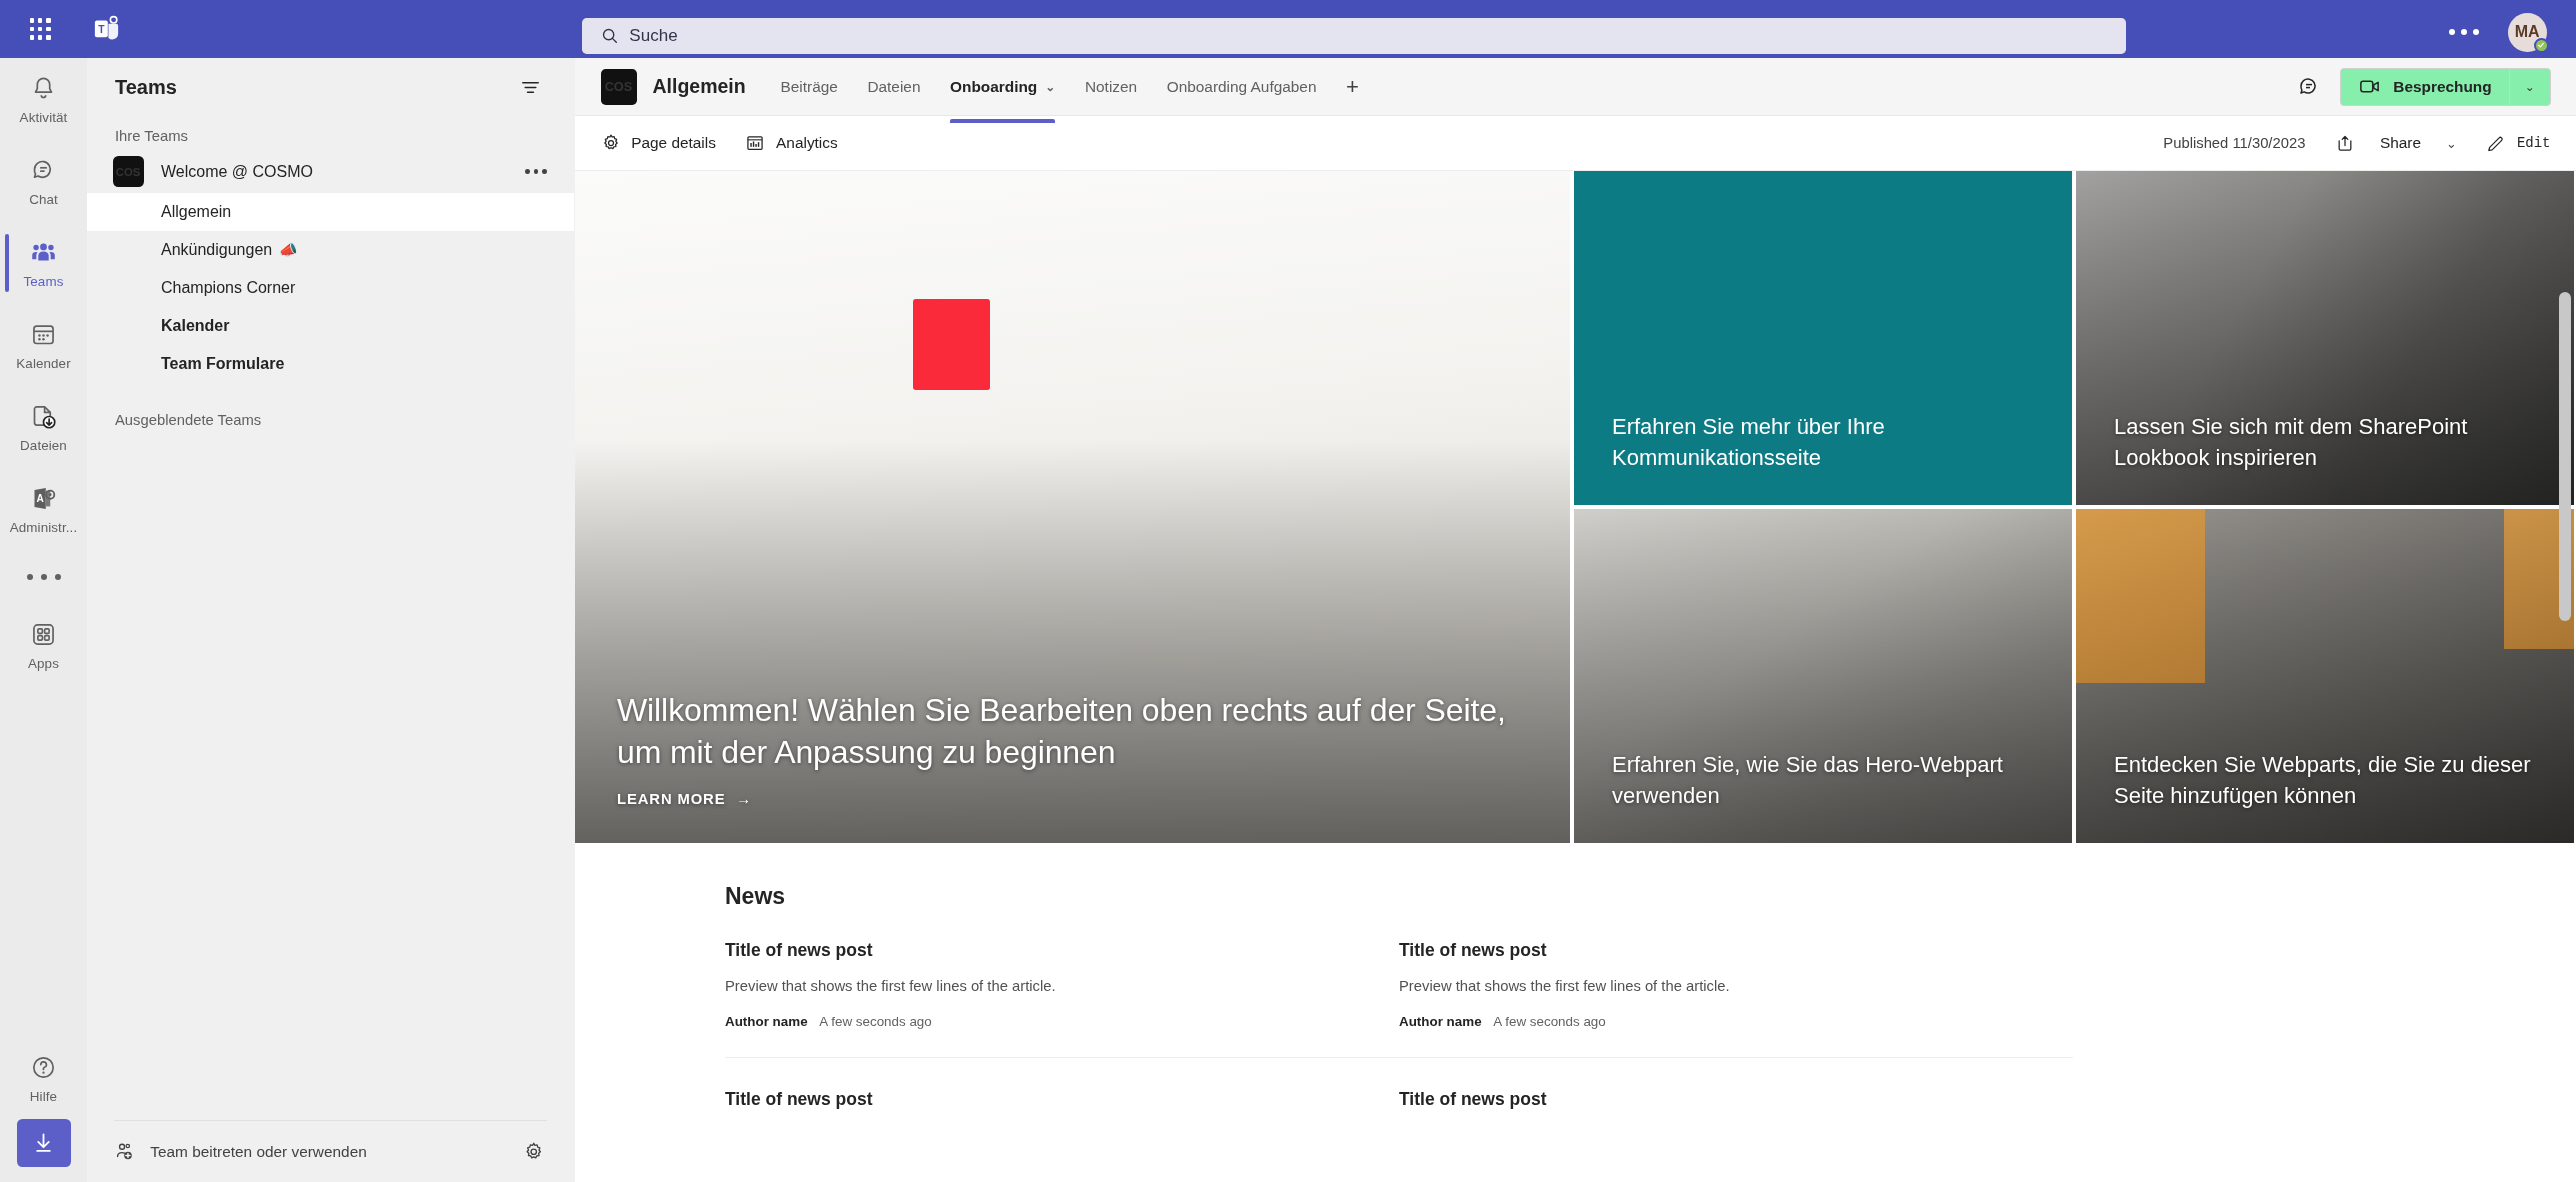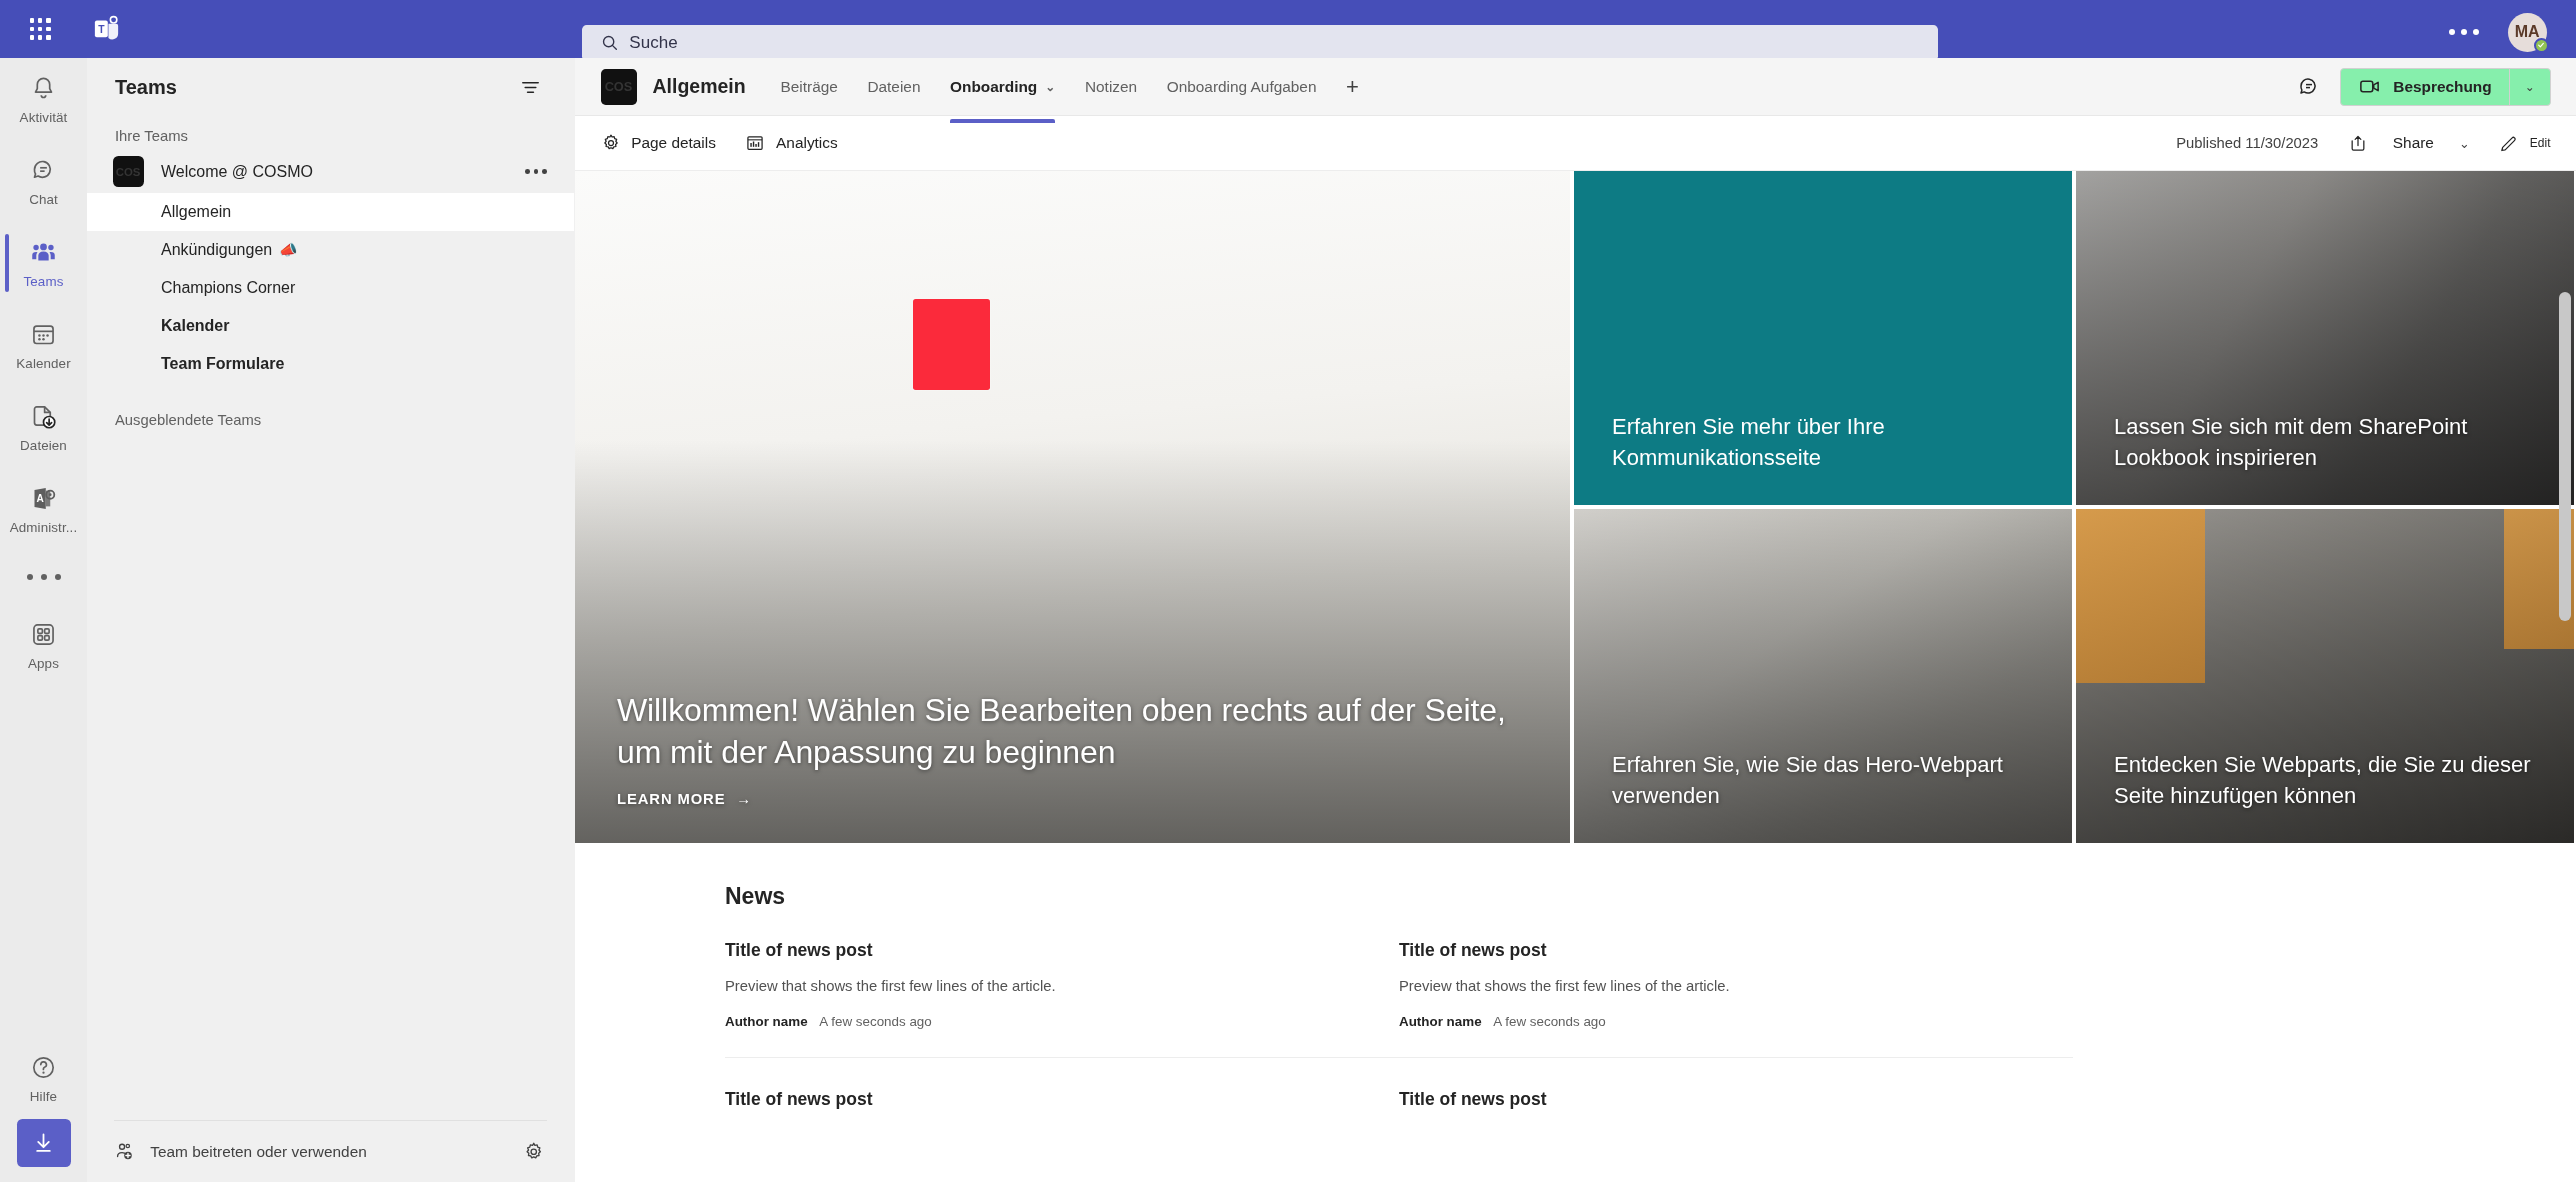--- a/index.html
+++ b/index.html
@@ -20,22 +20,22 @@
   .waffle {
     width: 29.5px; height: 29.5px; margin-left: 25.5px;
     display: grid; grid-template-columns: repeat(3, 1fr); grid-template-rows: repeat(3, 1fr);
     gap: 3.4px; align-content: center; justify-content: center; padding: 4px;
     cursor: pointer;
   }
   .waffle i { width: 4.7px; height: 4.7px; background: #fff; border-radius: 1px; }
   .teams-logo { margin-left: 36px; width: 31px; height: 31px; position: relative; }
 
   .searchwrap {
-    position: absolute; left: 582px; top: 25px;
-    width: 1356px; height: 36px;
+    position: absolute; left: 582px; top: 18px;
+    width: 1544px; height: 36px;
   }
   .searchbox {
     width: 100%; height: 100%;
     background: #e3e4ef; border-radius: 4.7px;
     display: flex; align-items: center; padding-left: 19px;
     cursor: text;
   }
   .searchbox .sq { width: 17.5px; height: 17.5px; margin-right: 10.7px; flex: none; }
   .search-placeholder {
     font-size: 17px; color: #33344a; letter-spacing: 0.1px;
@@ -181,21 +181,21 @@
     height: 55px; display: flex; align-items: center; padding: 0 25.5px 0 25.5px;
     border-bottom: 0.7px solid #ededed;
   }
   .sp-cmd { display: flex; align-items: center; gap: 10.7px; margin-right: 29.5px; cursor: pointer; }
   .sp-cmd span { font-size: 15.4px; color: #242424; text-align: right; }
   .sp-right { margin-left: auto; display: flex; align-items: center; gap: 29.5px; }
   .sp-published { font-size: 14.8px; color: #424242; }
   .sp-share { display: flex; align-items: center; gap: 25px; cursor: pointer; }
   .sp-share span { font-size: 15.4px; color: #242424; }
   .sp-edit { display: flex; align-items: center; gap: 10.7px; cursor: pointer; }
-  .sp-edit span { font-size: 12px; color: #242424; }
+  .sp-edit span { font-size: 14px; color: #242424; font-family: Liberation Mono, monospace; }
 
   
   .canvas {
     position: absolute; top: 113px; left: 0; right: 0; bottom: 0;
     overflow: hidden; background: #fff;
   }
   .hero {
     display: grid;
     grid-template-columns: 995px 498px 498px;
     grid-template-rows: 165px 165px 165px 165px;

